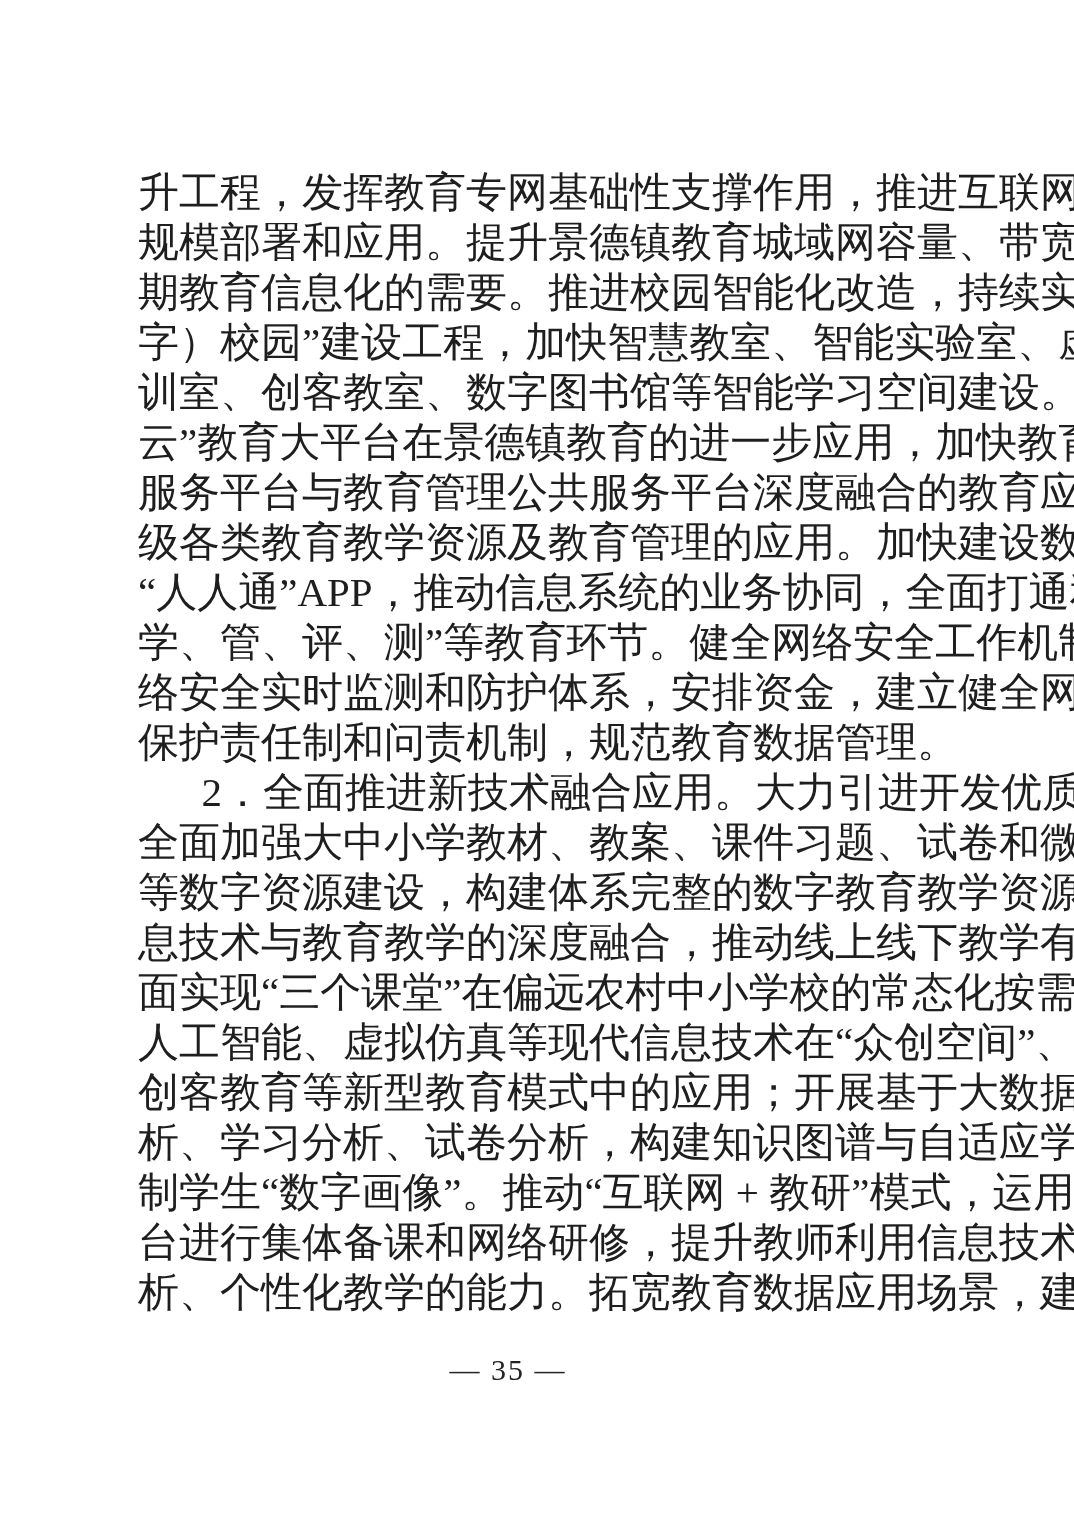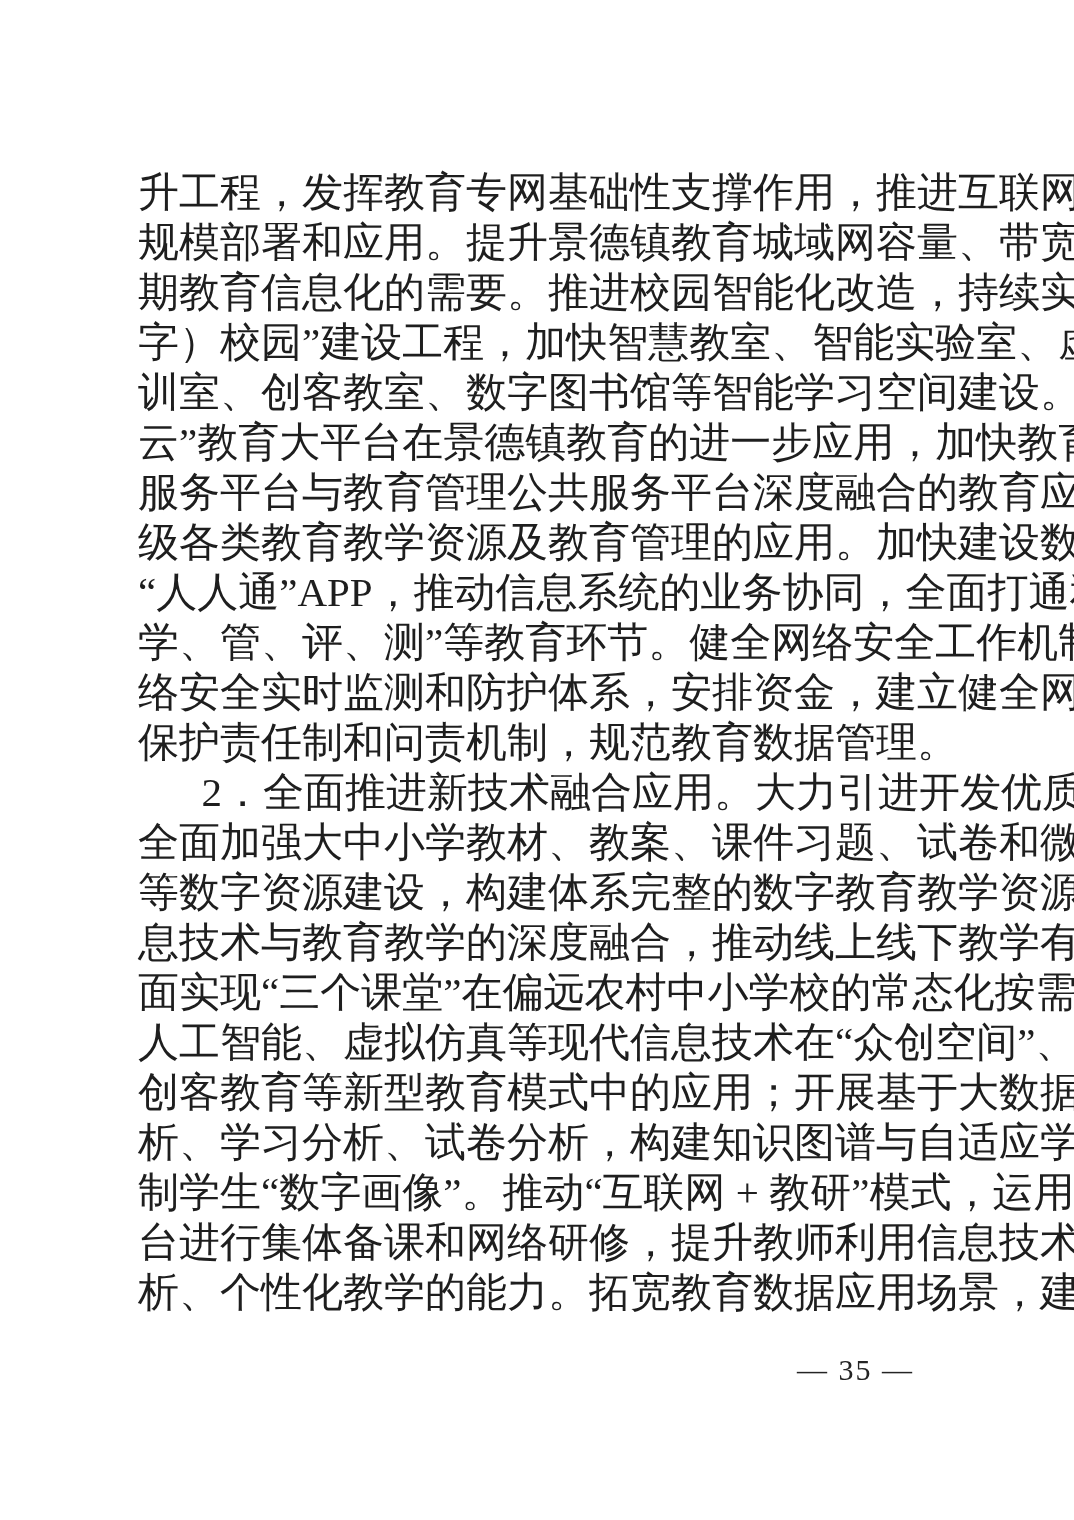--- a/index.html
+++ b/index.html
@@ -35,24 +35,24 @@
   }
   .line.no-justify {
     text-align: center;
     text-align-last: left;
   }
   .line.indent {
     text-indent: 1.55em;
   }
   .footer {
     position: absolute;
-    left: 138px;
+    left: 120px;
     top: 1353px;
     width: 776px;
-    text-align: right;
+    text-align: center;
     font-size: 30px;
     letter-spacing: 2px;
     color: #242424;
   }
 </style>
 </head>
 <body>
 
 <div class="page">
   <div class="body-text">

